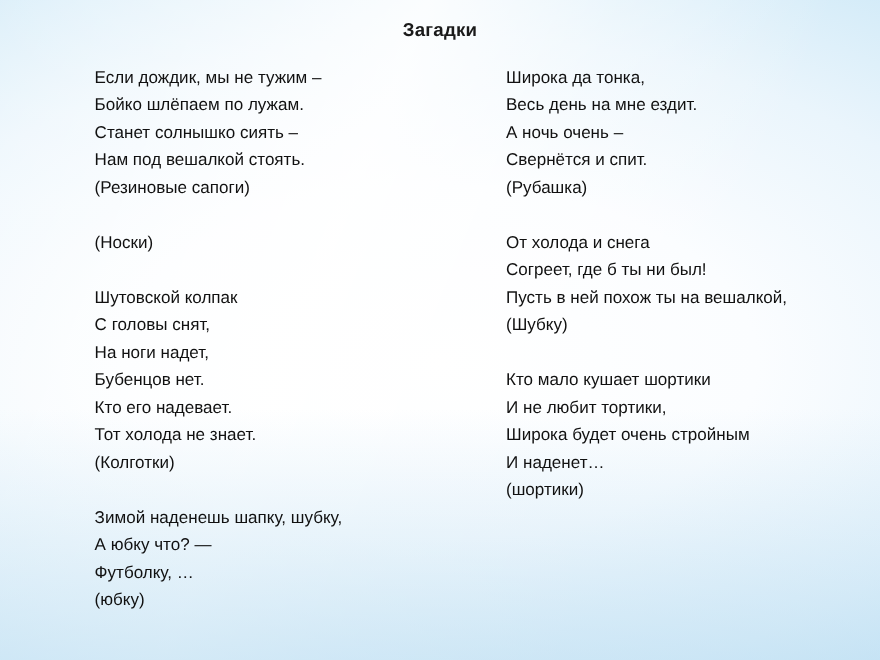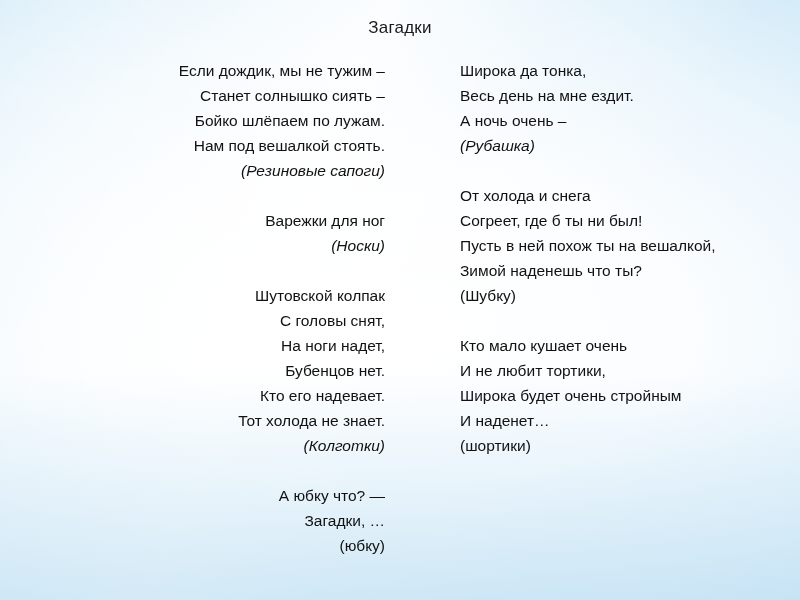--- a/index.html
+++ b/index.html
@@ -53,122 +53,120 @@
     width: 100%;
     height: 100%;
   }
   .title {
     position: absolute;
     top: 18px;
     left: 0;
     width: 100%;
     text-align: center;
     font-size: 17px;
-    font-weight: normal;
+    font-weight: bold;
     color: #1a1a1a;
     letter-spacing: 0.2px;
   }
   .columns {
     position: absolute;
     top: 58px;
     left: 0;
     width: 100%;
     display: flex;
   }
   .col {
     font-size: 15.5px;
     line-height: 25px;
     color: #111111;
   }
   .col-left {
     width: 385px;
-    padding-left: 56px;
+    padding-left: 86px;
     box-sizing: border-box;
-    text-align: right;
   }
   .col-right {
     width: 415px;
     padding-left: 75px;
     box-sizing: border-box;
   }
   .stanza {
     margin: 0 0 25px 0;
   }
   .stanza:last-child {
     margin-bottom: 0;
   }
   .line {
     white-space: pre;
   }
   .answer {
-    font-style: italic;
   }
 </style>
 </head>
 <body>
 
 <div class="slide">
   <div class="content">
 
     <div class="title">Загадки</div>
 
     <div class="columns">
 
       <div class="col col-left">
 
         <div class="stanza">
           <div class="line">Если дождик, мы не тужим –</div>
+          <div class="line">Бойко шлёпаем по лужам.</div>
           <div class="line">Станет солнышко сиять –</div>
-          <div class="line">Бойко шлёпаем по лужам.</div>
           <div class="line">Нам под вешалкой стоять.</div>
           <div class="line answer">(Резиновые сапоги)</div>
         </div>
 
         <div class="stanza">
-          <div class="line">Варежки для ног</div>
           <div class="line answer">(Носки)</div>
         </div>
 
         <div class="stanza">
           <div class="line">Шутовской колпак</div>
           <div class="line">С головы снят,</div>
           <div class="line">На ноги надет,</div>
           <div class="line">Бубенцов нет.</div>
           <div class="line">Кто его надевает.</div>
           <div class="line">Тот холода не знает.</div>
           <div class="line answer">(Колготки)</div>
         </div>
 
         <div class="stanza">
+          <div class="line">Зимой наденешь шапку, шубку,</div>
           <div class="line">А юбку что? —</div>
-          <div class="line">Загадки, …</div>
+          <div class="line">Футболку, …</div>
           <div class="line">(юбку)</div>
         </div>
 
       </div>
 
       <div class="col col-right">
 
         <div class="stanza">
           <div class="line">Широка да тонка,</div>
           <div class="line">Весь день на мне ездит.</div>
           <div class="line">А ночь очень –</div>
+          <div class="line">Свернётся и спит.</div>
           <div class="line answer">(Рубашка)</div>
         </div>
 
         <div class="stanza">
           <div class="line">От холода и снега</div>
           <div class="line">Согреет, где б ты ни был!</div>
           <div class="line">Пусть в ней похож ты на вешалкой,</div>
-          <div class="line">Зимой наденешь что ты?</div>
           <div class="line">(Шубку)</div>
         </div>
 
         <div class="stanza">
-          <div class="line">Кто мало кушает очень</div>
+          <div class="line">Кто мало кушает шортики</div>
           <div class="line">И не любит тортики,</div>
           <div class="line">Широка будет очень стройным</div>
           <div class="line">И наденет…</div>
           <div class="line">(шортики)</div>
         </div>
 
       </div>
 
     </div>
   </div>

